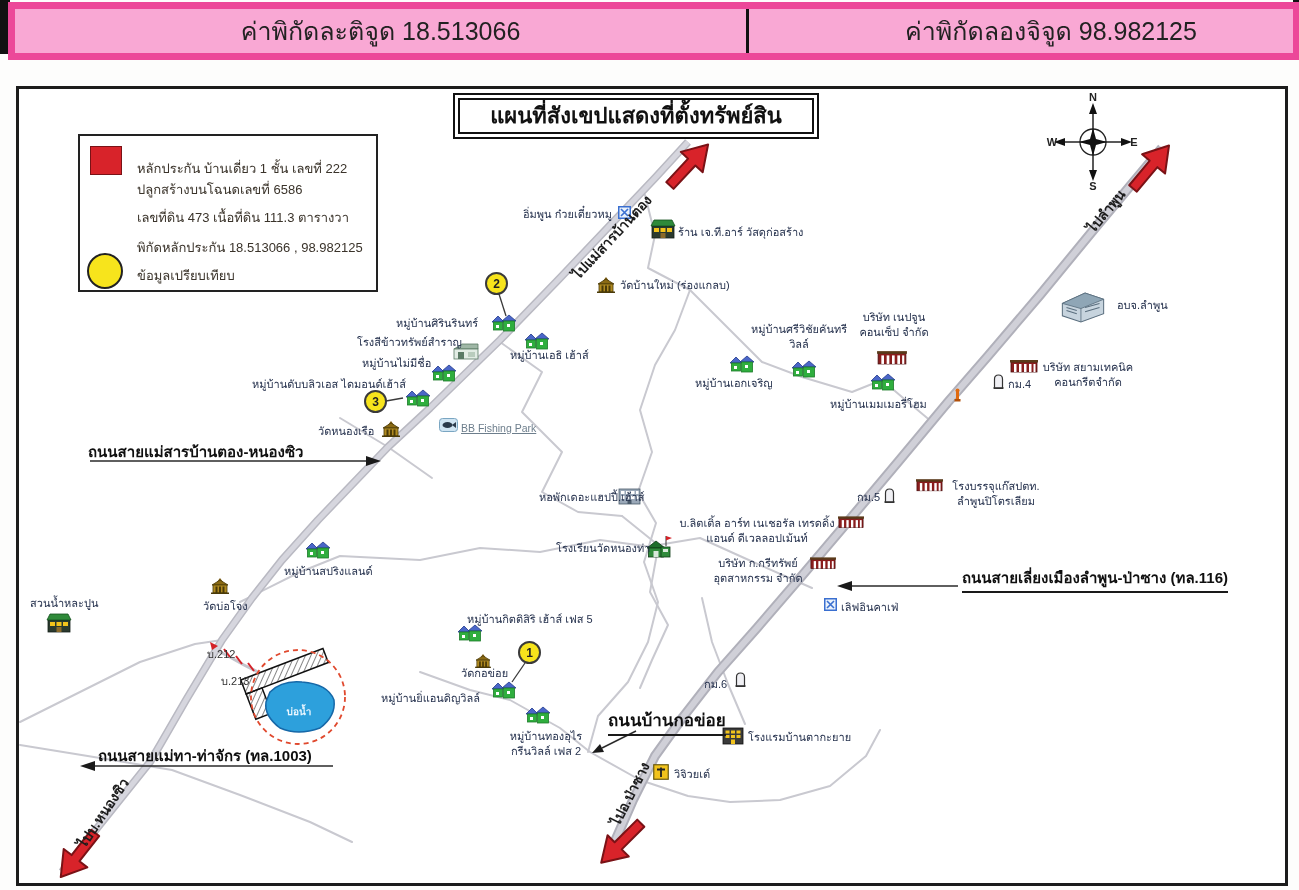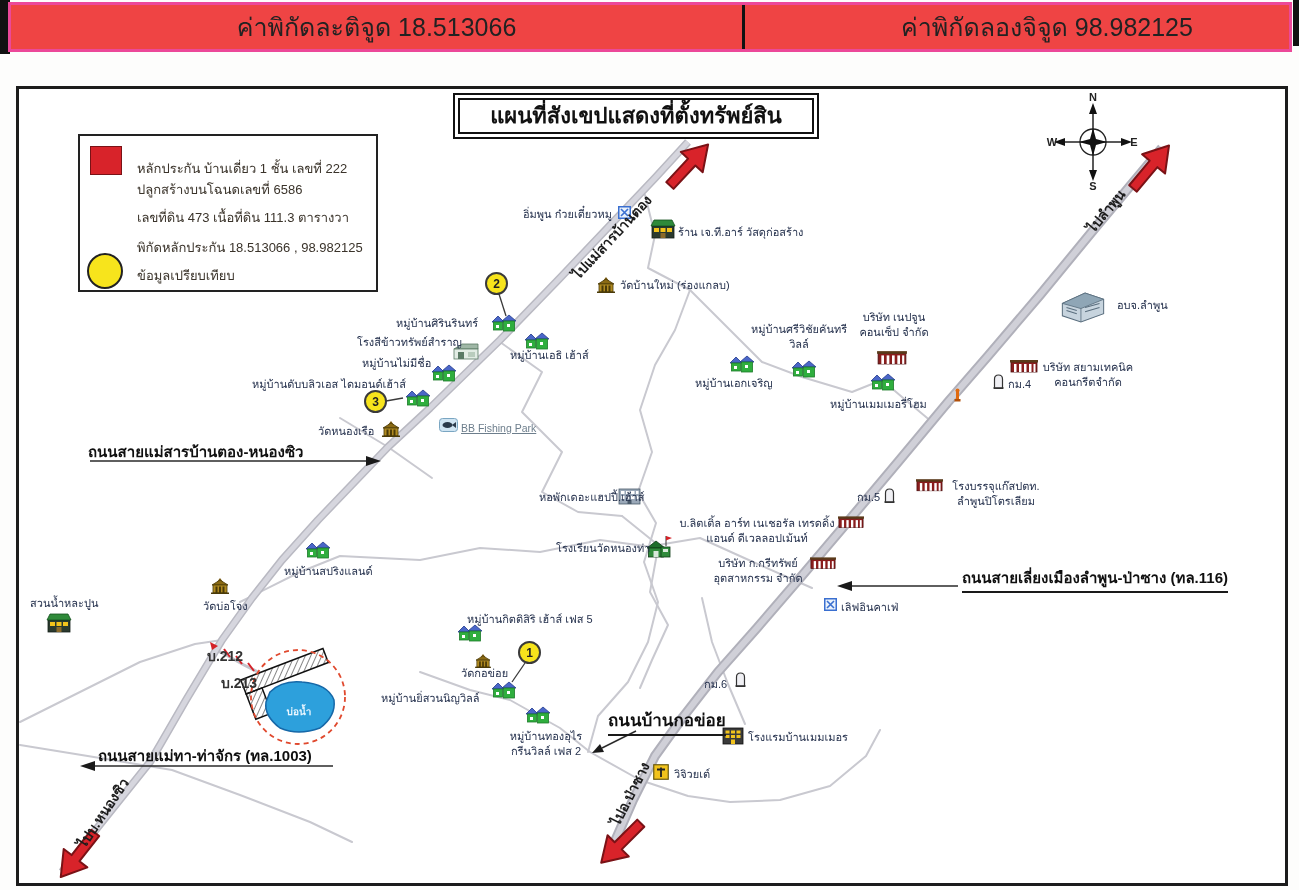--- a/index.html
+++ b/index.html
@@ -5,22 +5,22 @@
   html,body{margin:0;padding:0;background:#fff;}
   #page{position:relative;width:1299px;height:890px;overflow:hidden;background:#fdfdfc;font-family:"Liberation Sans",sans-serif;}
   .lbl{position:absolute;font-size:11px;line-height:1.35;color:#26324e;white-space:pre-line;}
   .ctr{text-align:center;}
   .gray{color:#6d7e8c;font-size:10.5px;}
   .roadlbl{position:absolute;font-weight:bold;color:#0f0f0f;font-size:15px;white-space:nowrap;}
   .u{border-bottom:2px solid #1a1a1a;padding-bottom:1px;}
   .rlbl{position:absolute;font-weight:bold;font-size:14px;color:#1c1c1c;white-space:nowrap;transform-origin:center;}
   .ic{position:absolute;}
   .marker{position:absolute;width:19px;height:19px;border-radius:50%;background:#f7e41c;border:2px solid #3a3a3a;font-weight:bold;font-size:12px;color:#222;display:flex;align-items:center;justify-content:center;z-index:6;}
-  .tiny{position:absolute;font-size:14px;color:#333;font-weight:bold;}
-  #hdr{position:absolute;left:8px;top:2px;width:1278px;height:44px;display:flex;border:3px solid #ec4899;background:#ef4444;}
+  .tiny{position:absolute;font-size:11px;color:#333;}
+  #hdr{position:absolute;left:8px;top:2px;width:1278px;height:44px;display:flex;border:7px solid #ec4899;background:#f9a8d4;}
   #hdr .cell{display:flex;align-items:center;justify-content:center;font-size:25px;color:#222;}
   #hdr .c1{flex:0 0 731px;border-right:3px solid #111;}
   #hdr .c2{flex:1;}
   .blob{position:absolute;background:#111;}
   #frame{position:absolute;left:16px;top:86px;width:1266px;height:794px;border:3px solid #1c1c1c;background:#fff;}
   #titlebox{position:absolute;left:458px;top:98px;width:352px;height:32px;line-height:32px;text-align:center;font-weight:bold;font-size:22px;color:#111;border:2px solid #111;outline:2px solid #111;outline-offset:3px;background:#fff;z-index:7;}
   #legend{position:absolute;left:78px;top:134px;width:296px;height:154px;border:2px solid #222;background:#fff;z-index:7;}
   #legend .ll{position:absolute;left:57px;font-size:13px;color:#3a332a;white-space:nowrap;}
   #legend .swatch{position:absolute;left:10px;top:10px;width:30px;height:27px;border:1px solid #7a1216;}
   #legend .ycirc{position:absolute;left:7px;top:117px;width:32px;height:32px;border-radius:50%;border:2px solid #222;}
@@ -411,24 +411,24 @@
   <div class="lbl" style="left:857px;top:490px;">กม.5</div>
   <div class="lbl ctr" style="left:944px;top:479px;width:104px;">โรงบรรจุแก๊สปตท.
 ลำพูนปิโตรเลียม</div>
   <div class="lbl" style="left:841px;top:600px;">เลิฟอินคาเฟ่</div>
   <div class="lbl" style="left:704px;top:677px;">กม.6</div>
   <div class="lbl" style="left:30px;top:596px;">สวนน้ำหละปูน</div>
   <div class="lbl" style="left:203px;top:599px;">วัดบ่อโจง</div>
   <div class="lbl" style="left:284px;top:564px;">หมู่บ้านสปริงแลนด์</div>
   <div class="lbl" style="left:467px;top:612px;">หมู่บ้านกิตติสิริ เฮ้าส์ เฟส 5</div>
   <div class="lbl" style="left:461px;top:666px;">วัดกอข่อย</div>
-  <div class="lbl" style="left:381px;top:691px;">หมู่บ้านยิ่สวนนิญวิลล์</div>
+  <div class="lbl" style="left:381px;top:691px;">หมู่บ้านยิ่แอนดิญวิลล์</div>
   <div class="lbl ctr" style="left:504px;top:729px;width:84px;">หมู่บ้านทองอุไร
 กรีนวิลล์ เฟส 2</div>
-  <div class="lbl" style="left:748px;top:730px;">โรงแรมบ้านเมมเมอร</div>
+  <div class="lbl" style="left:748px;top:730px;">โรงแรมบ้านตากะยาย</div>
   <div class="lbl" style="left:674px;top:767px;">วิจิวยเต์</div>
 
   <div class="tiny" style="left:207px;top:645px;">บ.212</div>
   <div class="tiny" style="left:221px;top:672px;">บ.213</div>
   <div class="lbl ctr" style="left:277px;top:705px;width:44px;color:#eaf6ff;font-size:10px;font-weight:bold;">บ่อน้ำ</div>
 
   <div class="roadlbl" style="left:88px;top:440px;">ถนนสายแม่สารบ้านตอง-หนองซิว</div>
   <div class="roadlbl u" style="left:962px;top:566px;">ถนนสายเลี่ยงเมืองลำพูน-ป่าซาง (ทล.116)</div>
   <div class="roadlbl u" style="left:608px;top:706px;font-size:17px;">ถนนบ้านกอข่อย</div>
   <div class="roadlbl" style="left:98px;top:744px;">ถนนสายแม่ทา-ท่าจักร (ทล.1003)</div>

